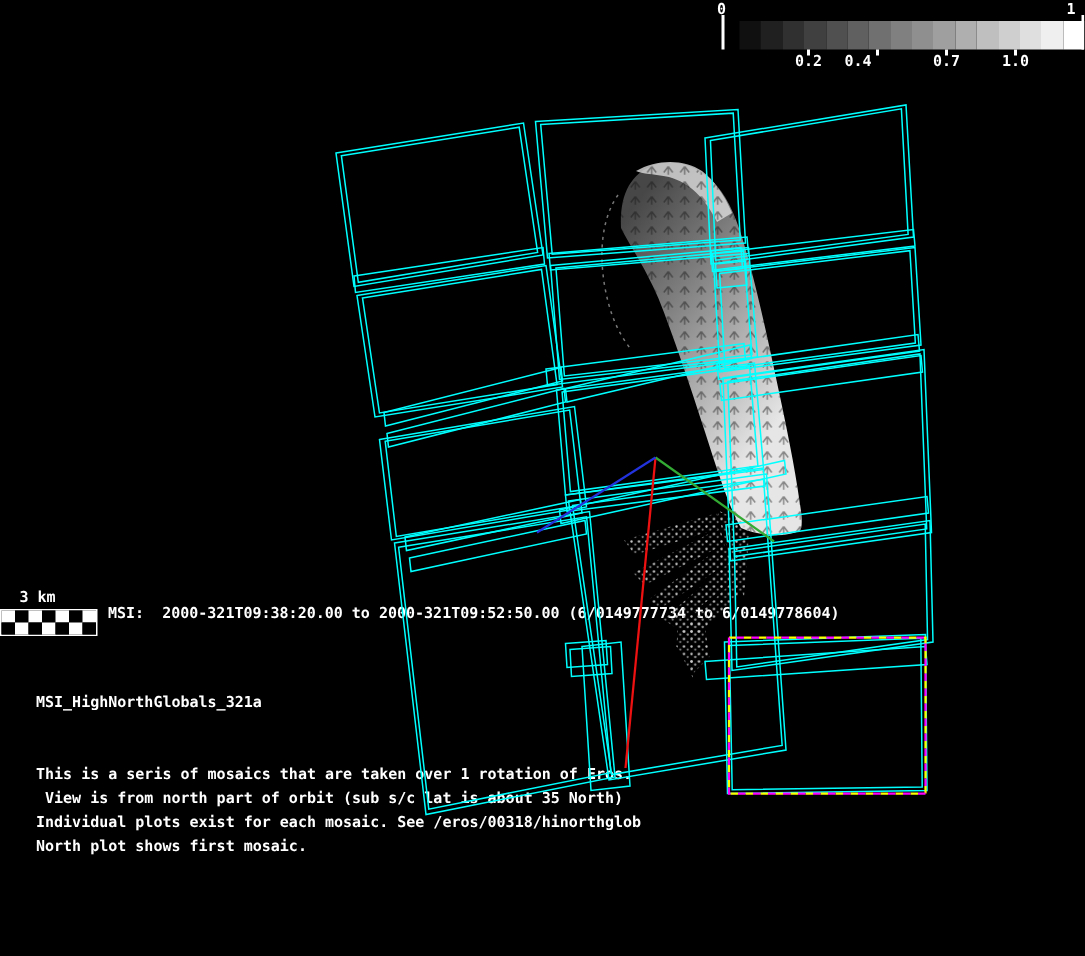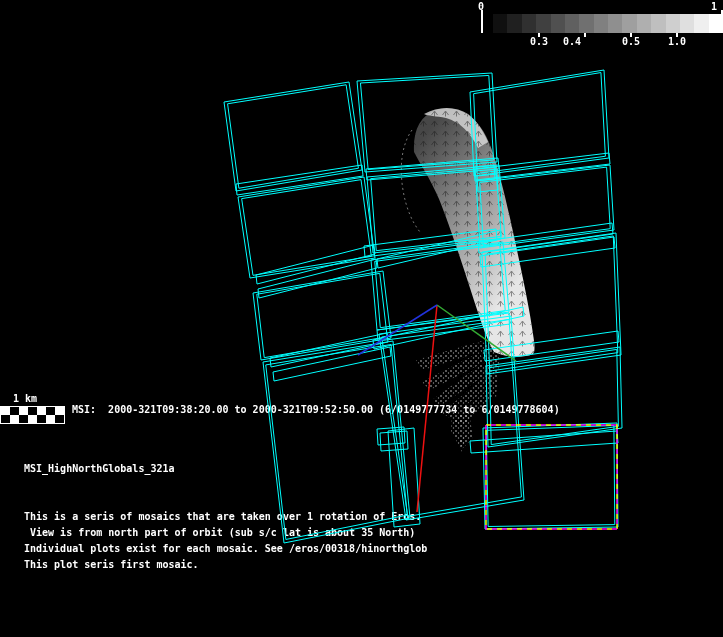--- a/index.html
+++ b/index.html
@@ -46,30 +46,30 @@
       <div class="cb-step" style="background: rgb(159, 159, 159);"></div>
       <div class="cb-step" style="background: rgb(175, 175, 175);"></div>
       <div class="cb-step" style="background: rgb(191, 191, 191);"></div>
       <div class="cb-step" style="background: rgb(207, 207, 207);"></div>
       <div class="cb-step" style="background: rgb(223, 223, 223);"></div>
       <div class="cb-step" style="background: rgb(239, 239, 239);"></div>
       <div class="cb-step" style="background: rgb(255, 255, 255);"></div>
     </div>
   <div id="cb-ticks">
       <div class="cb-tickmark" style="left: 538px;"></div>
-      <div class="txt cb-ticklabel" style="left: 539px;">0.3</div>
+      <div class="txt cb-ticklabel" style="left: 539px;">0.2</div>
       <div class="cb-tickmark" style="left: 584px;"></div>
       <div class="txt cb-ticklabel" style="left: 572px;">0.4</div>
       <div class="cb-tickmark" style="left: 630px;"></div>
-      <div class="txt cb-ticklabel" style="left: 631px;">0.5</div>
+      <div class="txt cb-ticklabel" style="left: 631px;">0.7</div>
       <div class="cb-tickmark" style="left: 676px;"></div>
       <div class="txt cb-ticklabel" style="left: 677px;">1.0</div>
     </div>
 
-  <div class="txt scalebar-label">1 km</div>
+  <div class="txt scalebar-label">3 km</div>
   <div class="scalebar" id="scalebar">
       <div style="background: rgb(255, 255, 255);"></div>
       <div style="background: rgb(0, 0, 0);"></div>
       <div style="background: rgb(255, 255, 255);"></div>
       <div style="background: rgb(0, 0, 0);"></div>
       <div style="background: rgb(255, 255, 255);"></div>
       <div style="background: rgb(0, 0, 0);"></div>
       <div style="background: rgb(255, 255, 255);"></div>
       <div style="background: rgb(0, 0, 0);"></div>
       <div style="background: rgb(255, 255, 255);"></div>
@@ -77,21 +77,21 @@
       <div style="background: rgb(255, 255, 255);"></div>
       <div style="background: rgb(0, 0, 0);"></div>
       <div style="background: rgb(255, 255, 255);"></div>
       <div style="background: rgb(0, 0, 0);"></div>
     </div>
 
   <div class="txt status">MSI:  2000-321T09:38:20.00 to 2000-321T09:52:50.00 (6/0149777734 to 6/0149778604)</div>
 
   <div class="txt ann">
     <div>MSI_HighNorthGlobals_321a</div>
-    <div id="ann-lines"><div>This is a seris of mosaics that are taken over 1 rotation of Eros.</div><div> View is from north part of orbit (sub s/c lat is about 35 North)</div><div>Individual plots exist for each mosaic. See /eros/00318/hinorthglob</div><div>This plot seris first mosaic.</div></div>
+    <div id="ann-lines"><div>This is a seris of mosaics that are taken over 1 rotation of Eros.</div><div> View is from north part of orbit (sub s/c lat is about 35 North)</div><div>Individual plots exist for each mosaic. See /eros/00318/hinorthglob</div><div>North plot shows first mosaic.</div></div>
   </div>
 
   <svg class="plot" id="plot" width="723" height="637" viewBox="0 0 723 637">
     <defs>
       <linearGradient id="astg" gradientUnits="userSpaceOnUse" x1="405" y1="160" x2="535" y2="260">
         <stop offset="0" stop-color="#474747"></stop>
         <stop offset="0.35" stop-color="#7d7d7d"></stop>
         <stop offset="0.7" stop-color="#b5b5b5"></stop>
         <stop offset="1" stop-color="#e6e6e6"></stop>
       </linearGradient>

